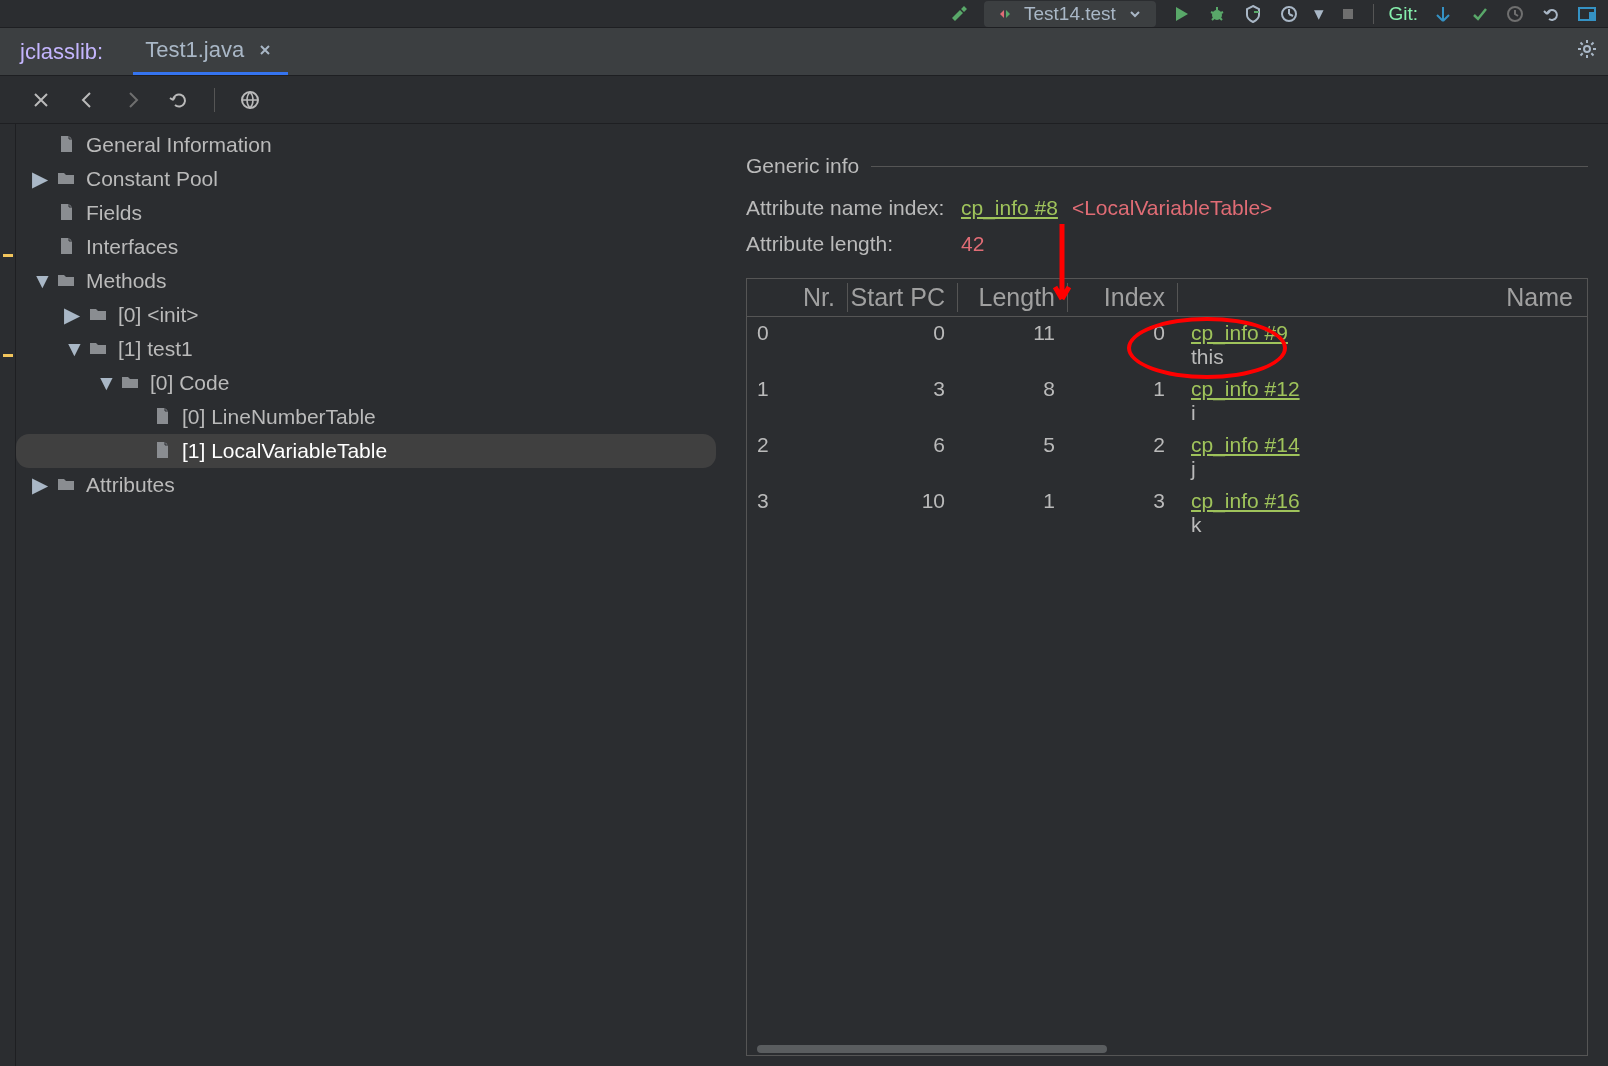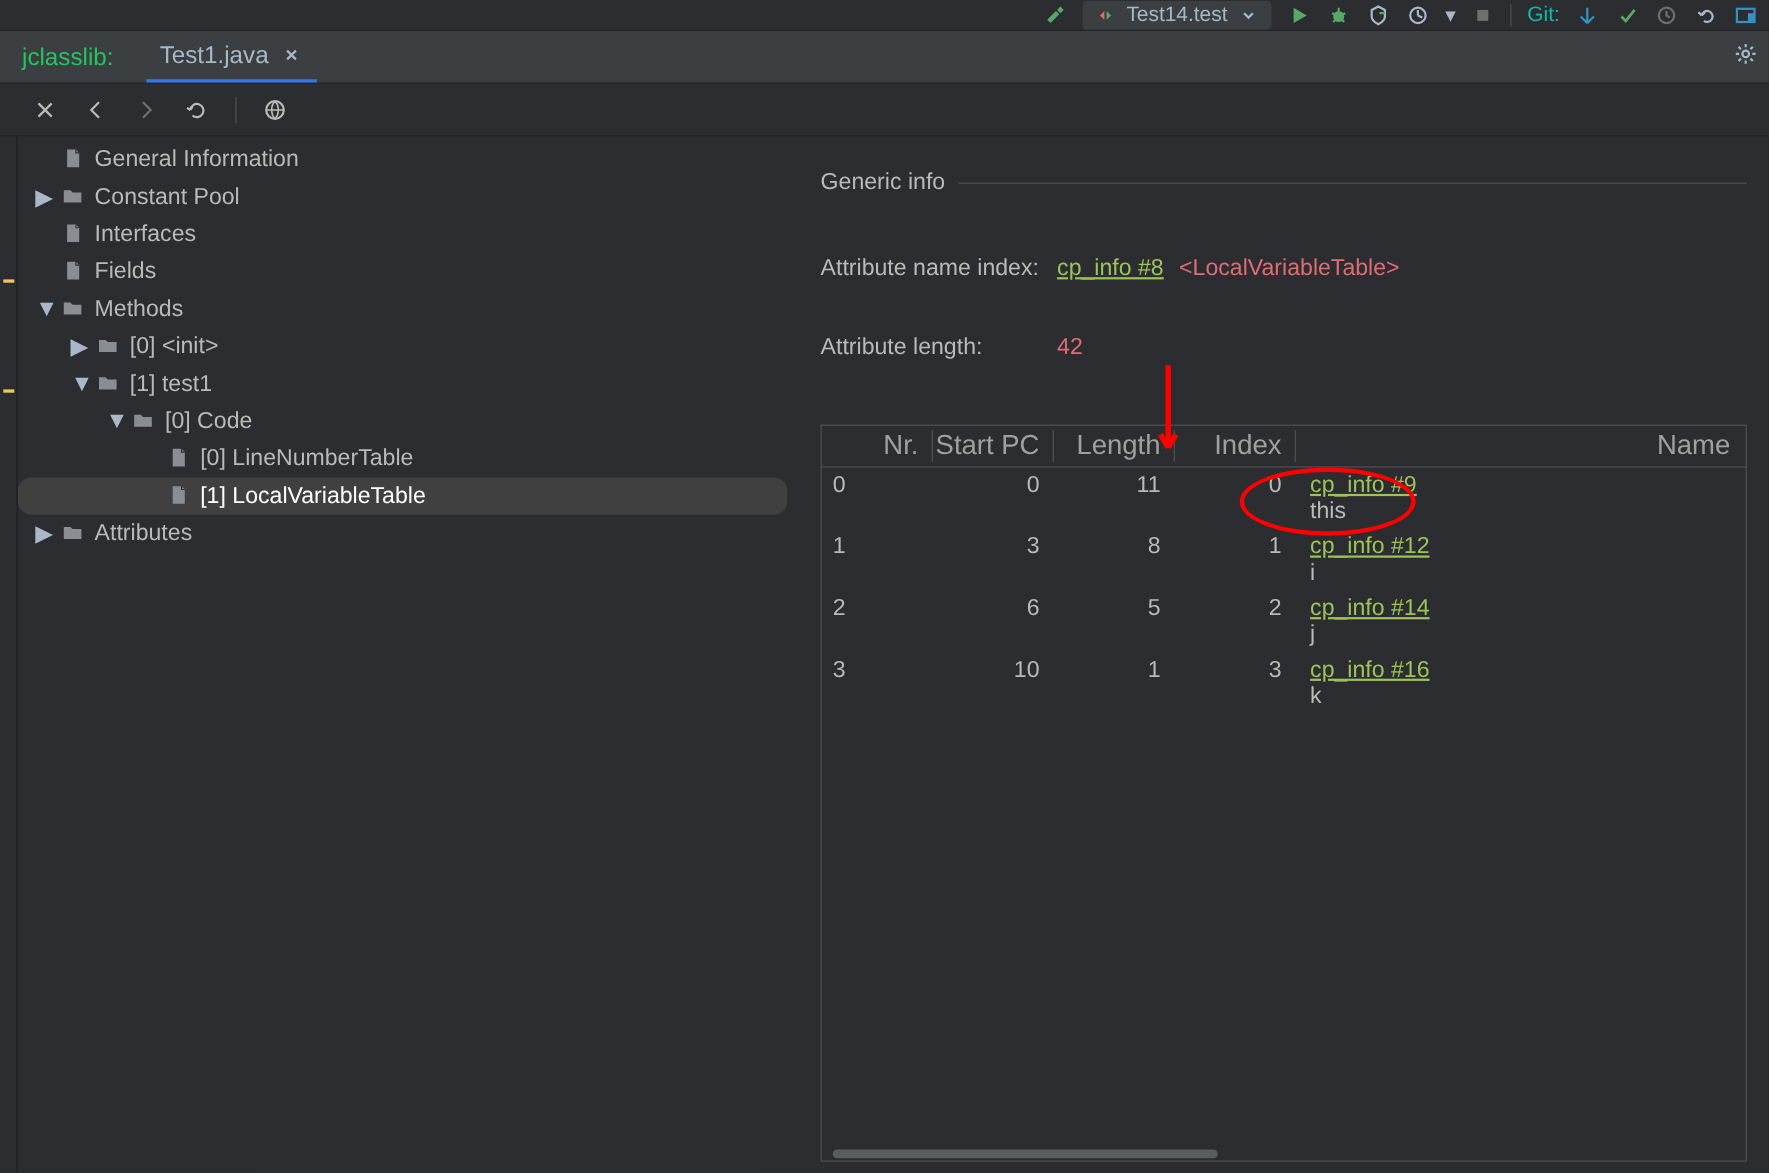--- a/index.html
+++ b/index.html
@@ -47,21 +47,21 @@
   .tabbar {
     height: 48px;
     background: #3c3f41;
     display: flex;
     align-items: center;
     padding-left: 20px;
     border-bottom: 1px solid #1e1f22;
     position: relative;
   }
   .tabbar .plugin-name {
-    color: #22c55e;
+    color: #c4b5fd;
     font-size: 22px;
     margin-right: 30px;
   }
   .tabbar .tab {
     display: flex;
     align-items: center;
     gap: 10px;
     padding: 0 12px;
     height: 100%;
     color: #a9b7c6;
@@ -118,21 +118,20 @@
     overflow: auto;
     padding-top: 4px;
   }
   .detail-panel {
     flex: 1;
     background: #2b2d30;
     padding: 30px 20px 10px 30px;
     display: flex;
     flex-direction: column;
     min-height: 0;
-    gap: 36px;
   }
 
   
   .tree-row {
     display: flex;
     align-items: center;
     height: 34px;
     padding-left: 8px;
     color: #bababa;
     font-size: 21px;
@@ -291,21 +290,21 @@
         <path d="M10 10 L10 5 M10 10 L14 12" stroke="#a9b7c6" stroke-width="2"></path>
       </svg>
   </span>
   <span style="color:#a9b7c6">▾</span>
   <span class="icn">
     <svg width="16" height="16" viewBox="0 0 16 16">
         <rect x="3" y="3" width="10" height="10" fill="#6f6f6f"></rect>
       </svg>
   </span>
   <span style="width:1px;height:20px;background:#555"></span>
-  <span style="color:#14b8a6">Git:</span>
+  <span style="color:#86efac">Git:</span>
   <span class="icn">
     <svg width="18" height="18" viewBox="0 0 18 18">
         <path d="M9 16 L3 10 M9 16 L15 10 M9 16 L9 2" stroke="#3592c4" stroke-width="2" fill="none"></path>
       </svg>
   </span>
   <span class="icn">
     <svg width="18" height="18" viewBox="0 0 18 18">
         <path d="M4 10 L8 14 L16 4" stroke="#59a869" stroke-width="2.5" fill="none"></path>
       </svg>
   </span>
@@ -408,32 +407,32 @@
         </div>
         <div class="tree-row">
           <span class="indent" style="width: 0px;"></span>
           <span class="tw"></span>
           <span class="file-icon">
             <svg width="20" height="20" viewBox="0 0 20 20">
               <path d="M5 2 L13 2 L16 5 L16 18 L5 18 Z" fill="#8a8d91"></path>
               <path d="M13 2 L13 5 L16 5" fill="none" stroke="#2b2d30"></path>
             </svg>
           </span>
-          <span>Interfaces</span>
+          <span>Fields</span>
         </div>
         <div class="tree-row">
           <span class="indent" style="width: 0px;"></span>
           <span class="tw"></span>
           <span class="file-icon">
             <svg width="20" height="20" viewBox="0 0 20 20">
               <path d="M5 2 L13 2 L16 5 L16 18 L5 18 Z" fill="#8a8d91"></path>
               <path d="M13 2 L13 5 L16 5" fill="none" stroke="#2b2d30"></path>
             </svg>
           </span>
-          <span>Fields</span>
+          <span>Interfaces</span>
         </div>
         <div class="tree-row">
           <span class="indent" style="width: 0px;"></span>
           <span class="tw">▼</span>
           <span class="folder-icon">
             <svg width="20" height="20" viewBox="0 0 20 20">
               <path d="M2 5 L8 5 L10 7 L18 7 L18 16 L2 16 Z" fill="#8a8d91"></path>
             </svg>
           </span>
           <span>Methods</span>

